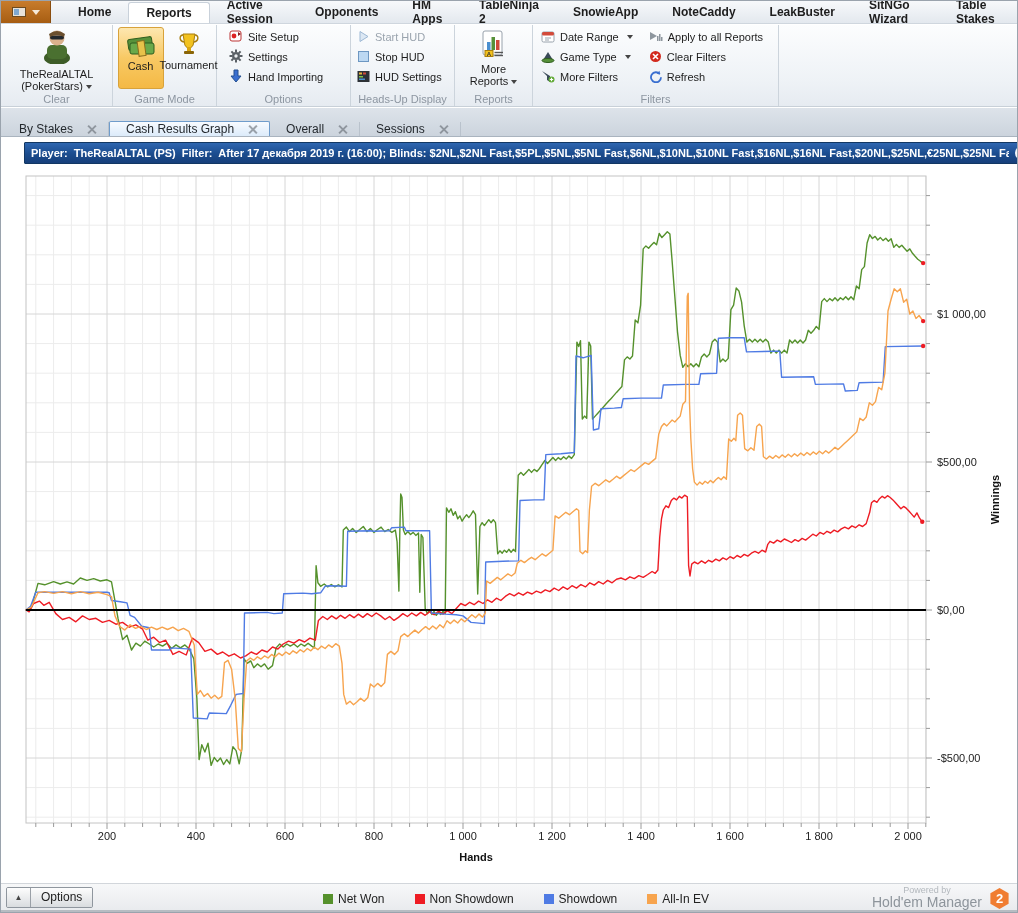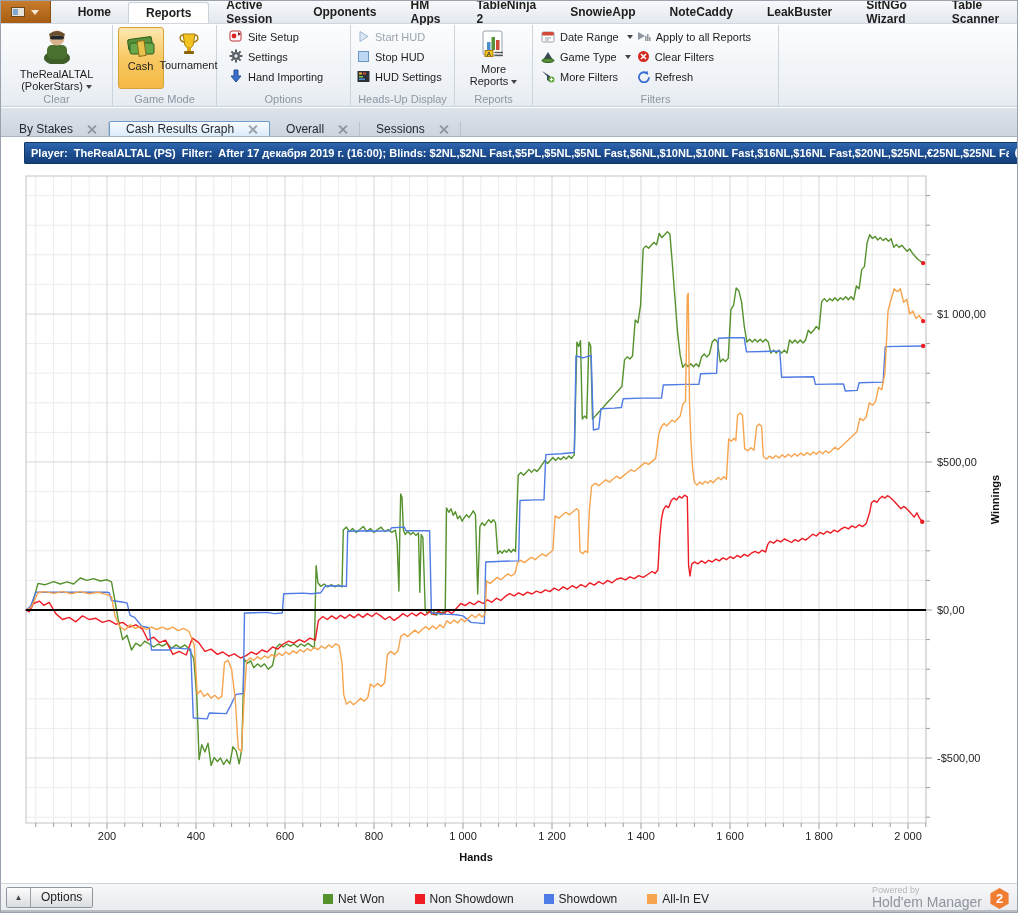--- a/index.html
+++ b/index.html
@@ -48,21 +48,21 @@
   .hero-name{ font-size:11px; color:#1d1d1d; line-height:12px; text-align:center; }
   .gm-g{ width:104px; display:flex; gap:2px; align-items:flex-start; justify-content:center; }
   .big-btn{ width:46px; height:62px; display:flex; flex-direction:column; align-items:center; justify-content:flex-start; padding-top:4px; border-radius:3px; font-size:11px; color:#1d1d1d; }
   .big-btn.selected{ background:linear-gradient(#fde7b0,#f8c964 50%,#f4b945); border:1px solid #d8a23a; }
   .row-btn{ display:flex; align-items:center; gap:5px; height:20px; font-size:11px; color:#1d1d1d; white-space:nowrap; }
   .row-btn.disabled{ color:#9aa4ae; }
   .opt-g{ width:134px; padding-left:12px;}
   .hud-g{ width:104px; padding-left:6px;}
   .rep-g{ width:78px; display:flex; flex-direction:column; align-items:center;}
   .rep-g .lines{ font-size:11px; color:#1d1d1d; text-align:center; line-height:12px;}
-  .fil-g{ width:246px; display:flex; gap:4px; padding-left:8px;}
+  .fil-g{ width:246px; display:flex; gap:16px; padding-left:8px;}
   .fil-col{ display:flex; flex-direction:column; }
   .caret-s{ display:inline-block; width:0; height:0; border-left:3px solid transparent; border-right:3px solid transparent; border-top:4px solid #444; margin-left:3px; vertical-align:middle;}
   .rest{ flex:1; }
   
   .ic{ display:inline-block; }
   
   .tabbar{
     position:absolute; left:0; top:107px; width:1018px; height:29px;
     background:linear-gradient(#dde3ea,#ccd4dd);
     border-bottom:1px solid #aab4bf;
@@ -104,21 +104,21 @@
     display:flex; align-items:center;
   }
   .optbtn{ display:flex; margin-left:5px; height:21px; border:1px solid #8f969e; border-radius:2px; overflow:hidden;}
   .optbtn .part{ background:linear-gradient(#fdfdfd,#d9dcdf); display:flex; align-items:center; justify-content:center; font-size:12px; color:#222;}
   .optbtn .arr{ width:24px; border-right:1px solid #9aa0a7; font-size:8px; color:#444;}
   .optbtn .lbl{ padding:0 10px; }
   .legend{ position:absolute; left:0; right:0; top:0; height:29px; display:flex; align-items:center; justify-content:center; gap:18px; pointer-events:none;}
   .legend .litem{ display:flex; align-items:center; gap:5px; font-size:12px; color:#222; pointer-events:auto;padding-left:12px;}
   .legend-swatch{ width:10px; height:10px; display:inline-block;}
   .brand{ position:absolute; right:8px; top:2px; display:flex; align-items:center; gap:6px;}
-  .brand .txt{ text-align:left;margin-left:12px; }
+  .brand .txt{ text-align:center;margin-left:12px; }
   .brand .pow{ font-size:9px; color:#b3b8bd; line-height:9px;}
   .brand .hm{ font-size:14px; color:#8d949b; line-height:15px;}
   .hexbadge{ width:23px; height:23px; position:relative; display:flex; align-items:center; justify-content:center;}
   .hexbadge svg{ position:absolute; inset:0;}
   .hexbadge span{ position:relative; color:#fff; font-size:13px; font-weight:bold;}
 </style>
 </head>
 <body>
 
 <div class="menubar">
@@ -130,21 +130,21 @@
     <div class="menu-item">Home</div>
     <div class="menu-item active">Reports</div>
     <div class="menu-item">Active Session</div>
     <div class="menu-item">Opponents</div>
     <div class="menu-item">HM Apps</div>
     <div class="menu-item">TableNinja 2</div>
     <div class="menu-item">SnowieApp</div>
     <div class="menu-item">NoteCaddy</div>
     <div class="menu-item">LeakBuster</div>
     <div class="menu-item">SitNGo Wizard</div>
-    <div class="menu-item">Table Scanner</div>
+    <div class="menu-item">Table Stakes</div>
   </div>
 </div>
 
 <div class="ribbon">
 
   <div class="rgroup hero-g">
     <span style="margin-top:1px;">
       <svg width="36" height="36" viewBox="0 0 36 36">
         <ellipse cx="18" cy="30" rx="13" ry="7" fill="#3e5d28"></ellipse>
         <rect x="8" y="17" width="20" height="14" rx="5" fill="#4a7030"></rect>

